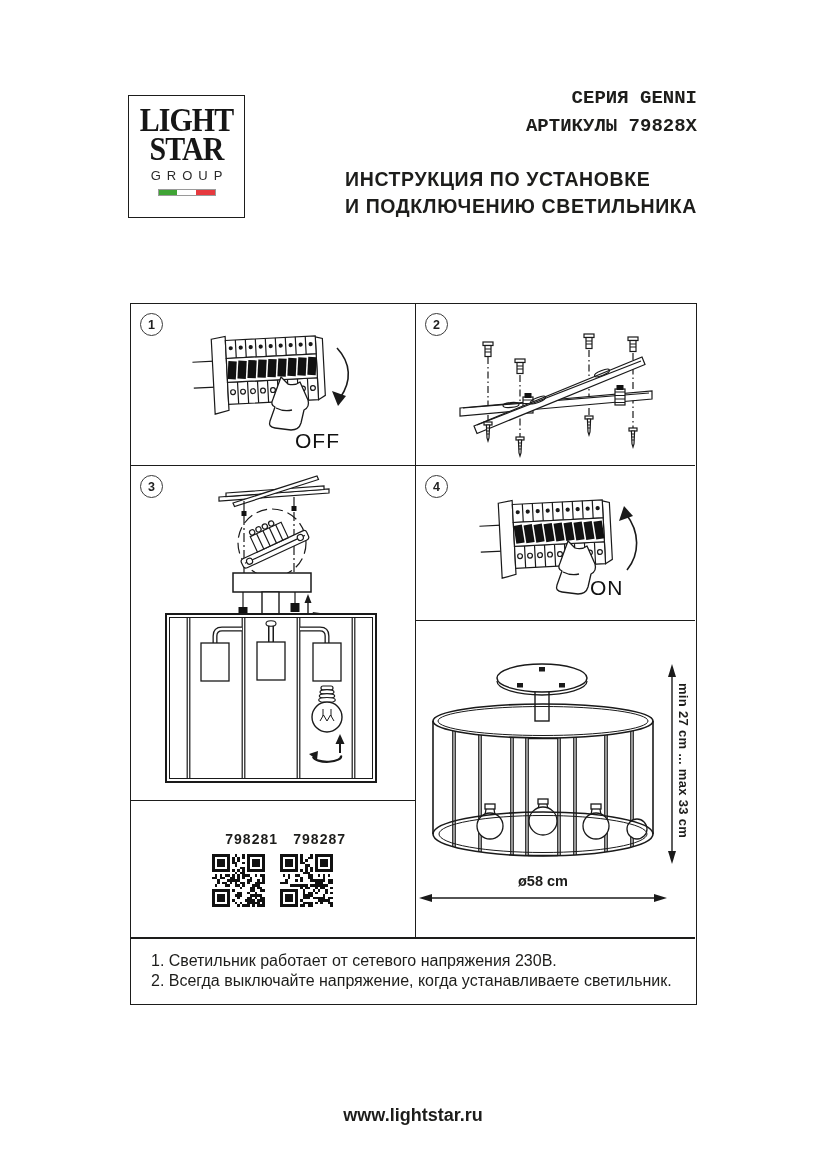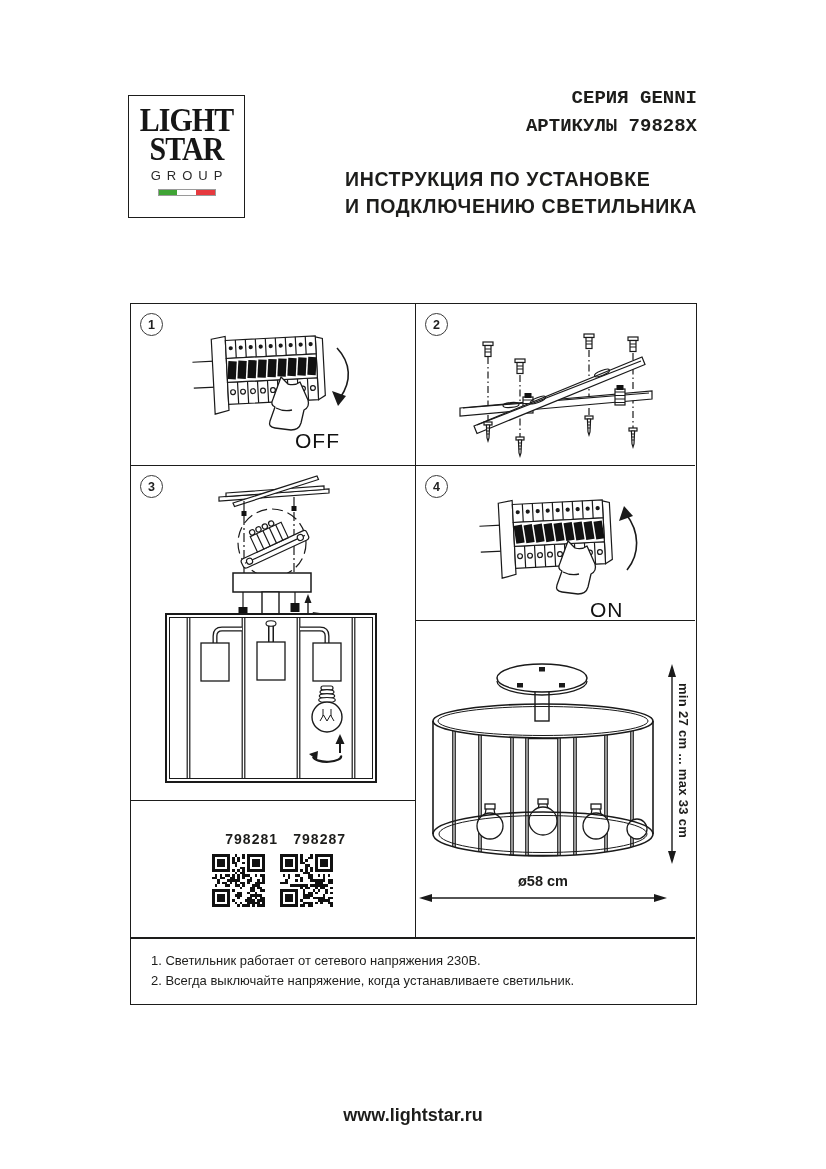--- a/index.html
+++ b/index.html
@@ -28,21 +28,21 @@
 
   
   .dim-v { position:absolute; writing-mode:vertical-rl; font-size:13px; font-weight:bold; letter-spacing:0.3px; }
   .dim-h { position:absolute; font-size:14.5px; font-weight:bold; text-align:center; }
 
   
   .qr-label { position:absolute; font-size:14px; font-weight:bold; letter-spacing:1px; text-align:right; width:80px; }
   svg.qr { position:absolute; width:53px; height:53px; }
 
   
-  .notes { padding:12px 0 0 20px; font-size:13px; line-height:20px; color:#1d1d1b; }
+  .notes { padding:12px 0 0 20px; font-size:16px; line-height:20px; color:#1d1d1b; }
   .website { left:0; right:0; top:1069px; text-align:center; font-size:18px; font-weight:bold;margin-top:36px; }
 </style>
 </head>
 <body>
 
 <div class="sheet">
 
   <div class="abs logo">
     <div class="logo-word">LIGHT</div>
     <div class="logo-word">STAR</div>
@@ -323,21 +323,21 @@
             </g>
           </g>
           <g stroke-width="1.3" fill="#fff" stroke-linejoin="round">
             <path d="M92,51 L84,73 Q81,79 86,81 L81,95 Q79,101 86,102 L102,104 Q110,104 112,97 L115,84 Q121,81 119,74 L111,56 Q106,60 99,58 Z"></path>
             <path d="M87,82 Q95,86 103,84" fill="none"></path>
           </g>
           <path d="M151,80 C164,64 164,42 150,24" stroke-width="1.6"></path>
           <polygon points="148,16 143,31 157,26" fill="#1a1a1a" stroke="none"></polygon>
         </g>
       </svg>
-      <span class="switch-label" style="left:174px; top:110px;margin-top:22px;">ON</span>
+      <span class="switch-label" style="left:174px; top:110px;">ON</span>
     </div>
 
     <div class="cell" style="left:0; top:497px; width:283px; height:136px;">
       <span class="qr-label" style="left:67px; top:30px;">798281</span>
       <span class="qr-label" style="left:135px; top:30px;">798287</span>
       <svg class="qr" style="left:81px; top:53px;" viewBox="0 0 21 21" shape-rendering="crispEdges">
           <path fill="#111" d="M0 0h1v1h-1zM1 0h1v1h-1zM2 0h1v1h-1zM3 0h1v1h-1zM4 0h1v1h-1zM5 0h1v1h-1zM6 0h1v1h-1zM9 0h1v1h-1zM12 0h1v1h-1zM14 0h1v1h-1zM15 0h1v1h-1zM16 0h1v1h-1zM17 0h1v1h-1zM18 0h1v1h-1zM19 0h1v1h-1zM20 0h1v1h-1zM0 1h1v1h-1zM6 1h1v1h-1zM8 1h1v1h-1zM10 1h1v1h-1zM12 1h1v1h-1zM14 1h1v1h-1zM20 1h1v1h-1zM0 2h1v1h-1zM2 2h1v1h-1zM3 2h1v1h-1zM4 2h1v1h-1zM6 2h1v1h-1zM8 2h1v1h-1zM10 2h1v1h-1zM14 2h1v1h-1zM16 2h1v1h-1zM17 2h1v1h-1zM18 2h1v1h-1zM20 2h1v1h-1zM0 3h1v1h-1zM2 3h1v1h-1zM3 3h1v1h-1zM4 3h1v1h-1zM6 3h1v1h-1zM8 3h1v1h-1zM9 3h1v1h-1zM12 3h1v1h-1zM14 3h1v1h-1zM16 3h1v1h-1zM17 3h1v1h-1zM18 3h1v1h-1zM20 3h1v1h-1zM0 4h1v1h-1zM2 4h1v1h-1zM3 4h1v1h-1zM4 4h1v1h-1zM6 4h1v1h-1zM9 4h1v1h-1zM14 4h1v1h-1zM16 4h1v1h-1zM17 4h1v1h-1zM18 4h1v1h-1zM20 4h1v1h-1zM0 5h1v1h-1zM6 5h1v1h-1zM11 5h1v1h-1zM12 5h1v1h-1zM14 5h1v1h-1zM20 5h1v1h-1zM0 6h1v1h-1zM1 6h1v1h-1zM2 6h1v1h-1zM3 6h1v1h-1zM4 6h1v1h-1zM5 6h1v1h-1zM6 6h1v1h-1zM8 6h1v1h-1zM10 6h1v1h-1zM12 6h1v1h-1zM14 6h1v1h-1zM15 6h1v1h-1zM16 6h1v1h-1zM17 6h1v1h-1zM18 6h1v1h-1zM19 6h1v1h-1zM20 6h1v1h-1zM9 7h1v1h-1zM11 7h1v1h-1zM12 7h1v1h-1zM1 8h1v1h-1zM3 8h1v1h-1zM5 8h1v1h-1zM6 8h1v1h-1zM8 8h1v1h-1zM10 8h1v1h-1zM12 8h1v1h-1zM13 8h1v1h-1zM14 8h1v1h-1zM17 8h1v1h-1zM19 8h1v1h-1zM20 8h1v1h-1zM0 9h1v1h-1zM1 9h1v1h-1zM3 9h1v1h-1zM4 9h1v1h-1zM7 9h1v1h-1zM8 9h1v1h-1zM10 9h1v1h-1zM12 9h1v1h-1zM15 9h1v1h-1zM20 9h1v1h-1zM2 10h1v1h-1zM6 10h1v1h-1zM7 10h1v1h-1zM8 10h1v1h-1zM9 10h1v1h-1zM10 10h1v1h-1zM14 10h1v1h-1zM15 10h1v1h-1zM18 10h1v1h-1zM20 10h1v1h-1zM2 11h1v1h-1zM4 11h1v1h-1zM5 11h1v1h-1zM7 11h1v1h-1zM9 11h1v1h-1zM11 11h1v1h-1zM12 11h1v1h-1zM14 11h1v1h-1zM17 11h1v1h-1zM18 11h1v1h-1zM19 11h1v1h-1zM20 11h1v1h-1zM1 12h1v1h-1zM5 12h1v1h-1zM6 12h1v1h-1zM9 12h1v1h-1zM10 12h1v1h-1zM12 12h1v1h-1zM16 12h1v1h-1zM17 12h1v1h-1zM18 12h1v1h-1zM11 13h1v1h-1zM15 13h1v1h-1zM16 13h1v1h-1zM18 13h1v1h-1zM19 13h1v1h-1zM0 14h1v1h-1zM1 14h1v1h-1zM2 14h1v1h-1zM3 14h1v1h-1zM4 14h1v1h-1zM5 14h1v1h-1zM6 14h1v1h-1zM8 14h1v1h-1zM15 14h1v1h-1zM16 14h1v1h-1zM19 14h1v1h-1zM20 14h1v1h-1zM0 15h1v1h-1zM6 15h1v1h-1zM10 15h1v1h-1zM11 15h1v1h-1zM14 15h1v1h-1zM17 15h1v1h-1zM0 16h1v1h-1zM2 16h1v1h-1zM3 16h1v1h-1zM4 16h1v1h-1zM6 16h1v1h-1zM9 16h1v1h-1zM10 16h1v1h-1zM11 16h1v1h-1zM15 16h1v1h-1zM16 16h1v1h-1zM17 16h1v1h-1zM18 16h1v1h-1zM19 16h1v1h-1zM0 17h1v1h-1zM2 17h1v1h-1zM3 17h1v1h-1zM4 17h1v1h-1zM6 17h1v1h-1zM10 17h1v1h-1zM14 17h1v1h-1zM15 17h1v1h-1zM17 17h1v1h-1zM19 17h1v1h-1zM20 17h1v1h-1zM0 18h1v1h-1zM2 18h1v1h-1zM3 18h1v1h-1zM4 18h1v1h-1zM6 18h1v1h-1zM8 18h1v1h-1zM13 18h1v1h-1zM14 18h1v1h-1zM15 18h1v1h-1zM16 18h1v1h-1zM18 18h1v1h-1zM19 18h1v1h-1zM20 18h1v1h-1zM0 19h1v1h-1zM6 19h1v1h-1zM9 19h1v1h-1zM11 19h1v1h-1zM14 19h1v1h-1zM15 19h1v1h-1zM16 19h1v1h-1zM17 19h1v1h-1zM18 19h1v1h-1zM20 19h1v1h-1zM0 20h1v1h-1zM1 20h1v1h-1zM2 20h1v1h-1zM3 20h1v1h-1zM4 20h1v1h-1zM5 20h1v1h-1zM6 20h1v1h-1zM10 20h1v1h-1zM12 20h1v1h-1zM13 20h1v1h-1zM14 20h1v1h-1zM16 20h1v1h-1zM18 20h1v1h-1zM19 20h1v1h-1zM20 20h1v1h-1z"></path>
         </svg>
       <svg class="qr" style="left:149px; top:53px;" viewBox="0 0 21 21" shape-rendering="crispEdges">
           <path fill="#111" d="M0 0h1v1h-1zM1 0h1v1h-1zM2 0h1v1h-1zM3 0h1v1h-1zM4 0h1v1h-1zM5 0h1v1h-1zM6 0h1v1h-1zM8 0h1v1h-1zM12 0h1v1h-1zM14 0h1v1h-1zM15 0h1v1h-1zM16 0h1v1h-1zM17 0h1v1h-1zM18 0h1v1h-1zM19 0h1v1h-1zM20 0h1v1h-1zM0 1h1v1h-1zM6 1h1v1h-1zM8 1h1v1h-1zM11 1h1v1h-1zM12 1h1v1h-1zM14 1h1v1h-1zM20 1h1v1h-1zM0 2h1v1h-1zM2 2h1v1h-1zM3 2h1v1h-1zM4 2h1v1h-1zM6 2h1v1h-1zM8 2h1v1h-1zM10 2h1v1h-1zM14 2h1v1h-1zM16 2h1v1h-1zM17 2h1v1h-1zM18 2h1v1h-1zM20 2h1v1h-1zM0 3h1v1h-1zM2 3h1v1h-1zM3 3h1v1h-1zM4 3h1v1h-1zM6 3h1v1h-1zM8 3h1v1h-1zM9 3h1v1h-1zM14 3h1v1h-1zM16 3h1v1h-1zM17 3h1v1h-1zM18 3h1v1h-1zM20 3h1v1h-1zM0 4h1v1h-1zM2 4h1v1h-1zM3 4h1v1h-1zM4 4h1v1h-1zM6 4h1v1h-1zM10 4h1v1h-1zM11 4h1v1h-1zM14 4h1v1h-1zM16 4h1v1h-1zM17 4h1v1h-1zM18 4h1v1h-1zM20 4h1v1h-1zM0 5h1v1h-1zM6 5h1v1h-1zM10 5h1v1h-1zM12 5h1v1h-1zM14 5h1v1h-1zM20 5h1v1h-1zM0 6h1v1h-1zM1 6h1v1h-1zM2 6h1v1h-1zM3 6h1v1h-1zM4 6h1v1h-1zM5 6h1v1h-1zM6 6h1v1h-1zM8 6h1v1h-1zM10 6h1v1h-1zM12 6h1v1h-1zM14 6h1v1h-1zM15 6h1v1h-1zM16 6h1v1h-1zM17 6h1v1h-1zM18 6h1v1h-1zM19 6h1v1h-1zM20 6h1v1h-1zM9 7h1v1h-1zM10 7h1v1h-1zM11 7h1v1h-1zM1 8h1v1h-1zM3 8h1v1h-1zM6 8h1v1h-1zM7 8h1v1h-1zM11 8h1v1h-1zM12 8h1v1h-1zM15 8h1v1h-1zM17 8h1v1h-1zM19 8h1v1h-1zM3 9h1v1h-1zM8 9h1v1h-1zM11 9h1v1h-1zM12 9h1v1h-1zM17 9h1v1h-1zM2 10h1v1h-1zM6 10h1v1h-1zM8 10h1v1h-1zM12 10h1v1h-1zM13 10h1v1h-1zM14 10h1v1h-1zM15 10h1v1h-1zM16 10h1v1h-1zM17 10h1v1h-1zM19 10h1v1h-1zM20 10h1v1h-1zM0 11h1v1h-1zM1 11h1v1h-1zM2 11h1v1h-1zM14 11h1v1h-1zM15 11h1v1h-1zM16 11h1v1h-1zM19 11h1v1h-1zM20 11h1v1h-1zM4 12h1v1h-1zM5 12h1v1h-1zM6 12h1v1h-1zM7 12h1v1h-1zM8 12h1v1h-1zM9 12h1v1h-1zM10 12h1v1h-1zM12 12h1v1h-1zM13 12h1v1h-1zM14 12h1v1h-1zM15 12h1v1h-1zM16 12h1v1h-1zM17 12h1v1h-1zM18 12h1v1h-1zM8 13h1v1h-1zM10 13h1v1h-1zM11 13h1v1h-1zM14 13h1v1h-1zM16 13h1v1h-1zM17 13h1v1h-1zM20 13h1v1h-1zM0 14h1v1h-1zM1 14h1v1h-1zM2 14h1v1h-1zM3 14h1v1h-1zM4 14h1v1h-1zM5 14h1v1h-1zM6 14h1v1h-1zM9 14h1v1h-1zM13 14h1v1h-1zM15 14h1v1h-1zM18 14h1v1h-1zM0 15h1v1h-1zM6 15h1v1h-1zM9 15h1v1h-1zM11 15h1v1h-1zM12 15h1v1h-1zM14 15h1v1h-1zM18 15h1v1h-1zM20 15h1v1h-1zM0 16h1v1h-1zM2 16h1v1h-1zM3 16h1v1h-1zM4 16h1v1h-1zM6 16h1v1h-1zM9 16h1v1h-1zM10 16h1v1h-1zM11 16h1v1h-1zM12 16h1v1h-1zM17 16h1v1h-1zM0 17h1v1h-1zM2 17h1v1h-1zM3 17h1v1h-1zM4 17h1v1h-1zM6 17h1v1h-1zM9 17h1v1h-1zM10 17h1v1h-1zM11 17h1v1h-1zM13 17h1v1h-1zM14 17h1v1h-1zM15 17h1v1h-1zM16 17h1v1h-1zM17 17h1v1h-1zM19 17h1v1h-1zM20 17h1v1h-1zM0 18h1v1h-1zM2 18h1v1h-1zM3 18h1v1h-1zM4 18h1v1h-1zM6 18h1v1h-1zM8 18h1v1h-1zM15 18h1v1h-1zM16 18h1v1h-1zM17 18h1v1h-1zM18 18h1v1h-1zM19 18h1v1h-1zM0 19h1v1h-1zM6 19h1v1h-1zM9 19h1v1h-1zM10 19h1v1h-1zM11 19h1v1h-1zM12 19h1v1h-1zM14 19h1v1h-1zM16 19h1v1h-1zM19 19h1v1h-1zM20 19h1v1h-1zM0 20h1v1h-1zM1 20h1v1h-1zM2 20h1v1h-1zM3 20h1v1h-1zM4 20h1v1h-1zM5 20h1v1h-1zM6 20h1v1h-1zM8 20h1v1h-1zM9 20h1v1h-1zM11 20h1v1h-1zM12 20h1v1h-1zM20 20h1v1h-1z"></path>

